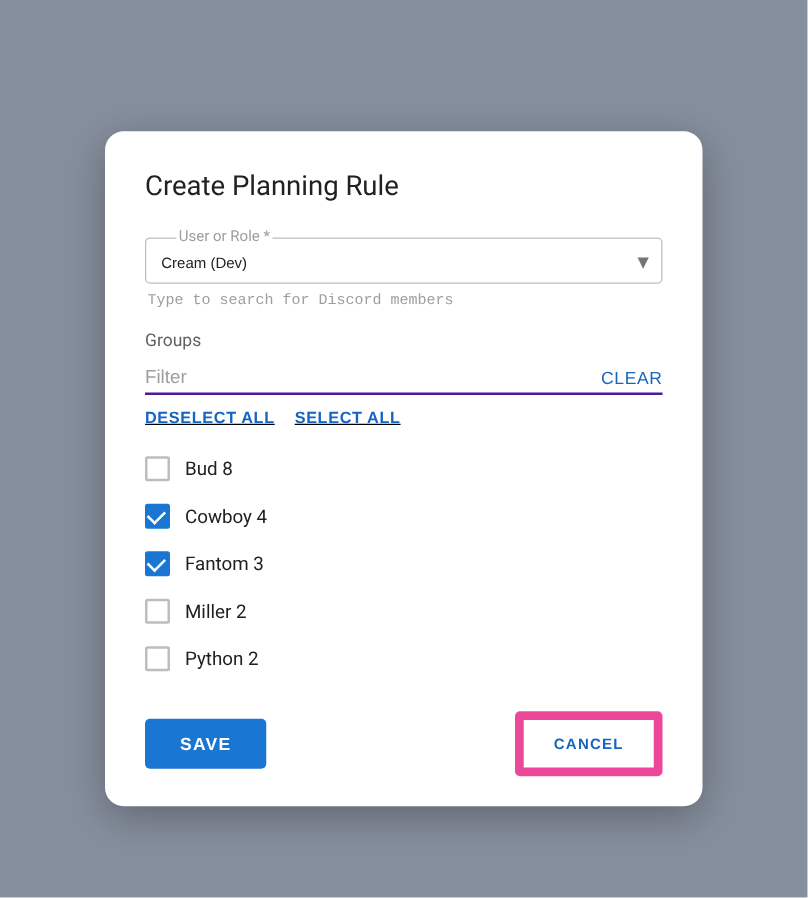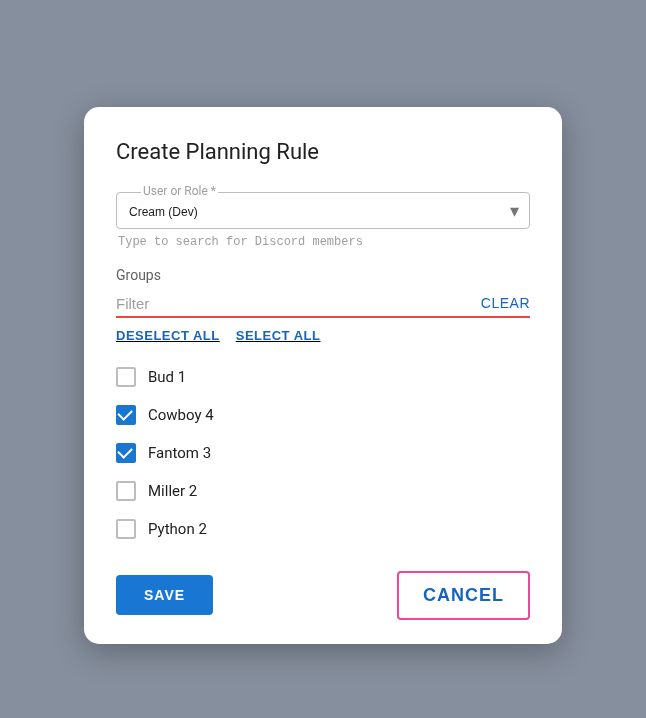--- a/index.html
+++ b/index.html
@@ -90,21 +90,21 @@
 
     .groups-label {
       font-size: 14px;
       color: #616161;
       margin-bottom: 8px;
     }
 
     .filter-row {
       display: flex;
       align-items: center;
-      border-bottom: 2px solid #ef4444;
+      border-bottom: 2px solid #4c1d95;
       margin-bottom: 10px;
     }
 
     .filter-input {
       flex: 1;
       border: none;
       outline: none;
       font-size: 15px;
       color: #212121;
       padding: 4px 0;
@@ -206,23 +206,23 @@
       font-size: 14px;
       font-weight: 600;
       letter-spacing: 1px;
       padding: 12px 28px;
       cursor: pointer;
     }
 
     .cancel-btn {
       background: #fff;
       color: #1565c0;
-      border: 2px solid #ec4899;
+      border: 7px solid #ec4899;
       border-radius: 4px;
-      font-size: 18px;
+      font-size: 12px;
       font-weight: 600;
       letter-spacing: 1px;
       padding: 12px 24px;
       cursor: pointer;
     }
   </style>
 </head>
 <body>
 
 <div class="bg-overlay"></div>
@@ -249,21 +249,21 @@
   </div>
 
   <div class="select-actions">
     <button class="action-btn">DESELECT ALL</button>
     <button class="action-btn">SELECT ALL</button>
   </div>
 
   <div class="checkbox-list" id="checkbox-list">
       <div class="checkbox-item">
         <div class="custom-checkbox"></div>
-        <label>Bud 1</label>
+        <label>Bud 8</label>
       </div>
       <div class="checkbox-item">
         <div class="custom-checkbox checked"></div>
         <label>Cowboy 4</label>
       </div>
       <div class="checkbox-item">
         <div class="custom-checkbox checked"></div>
         <label>Fantom 3</label>
       </div>
       <div class="checkbox-item">

